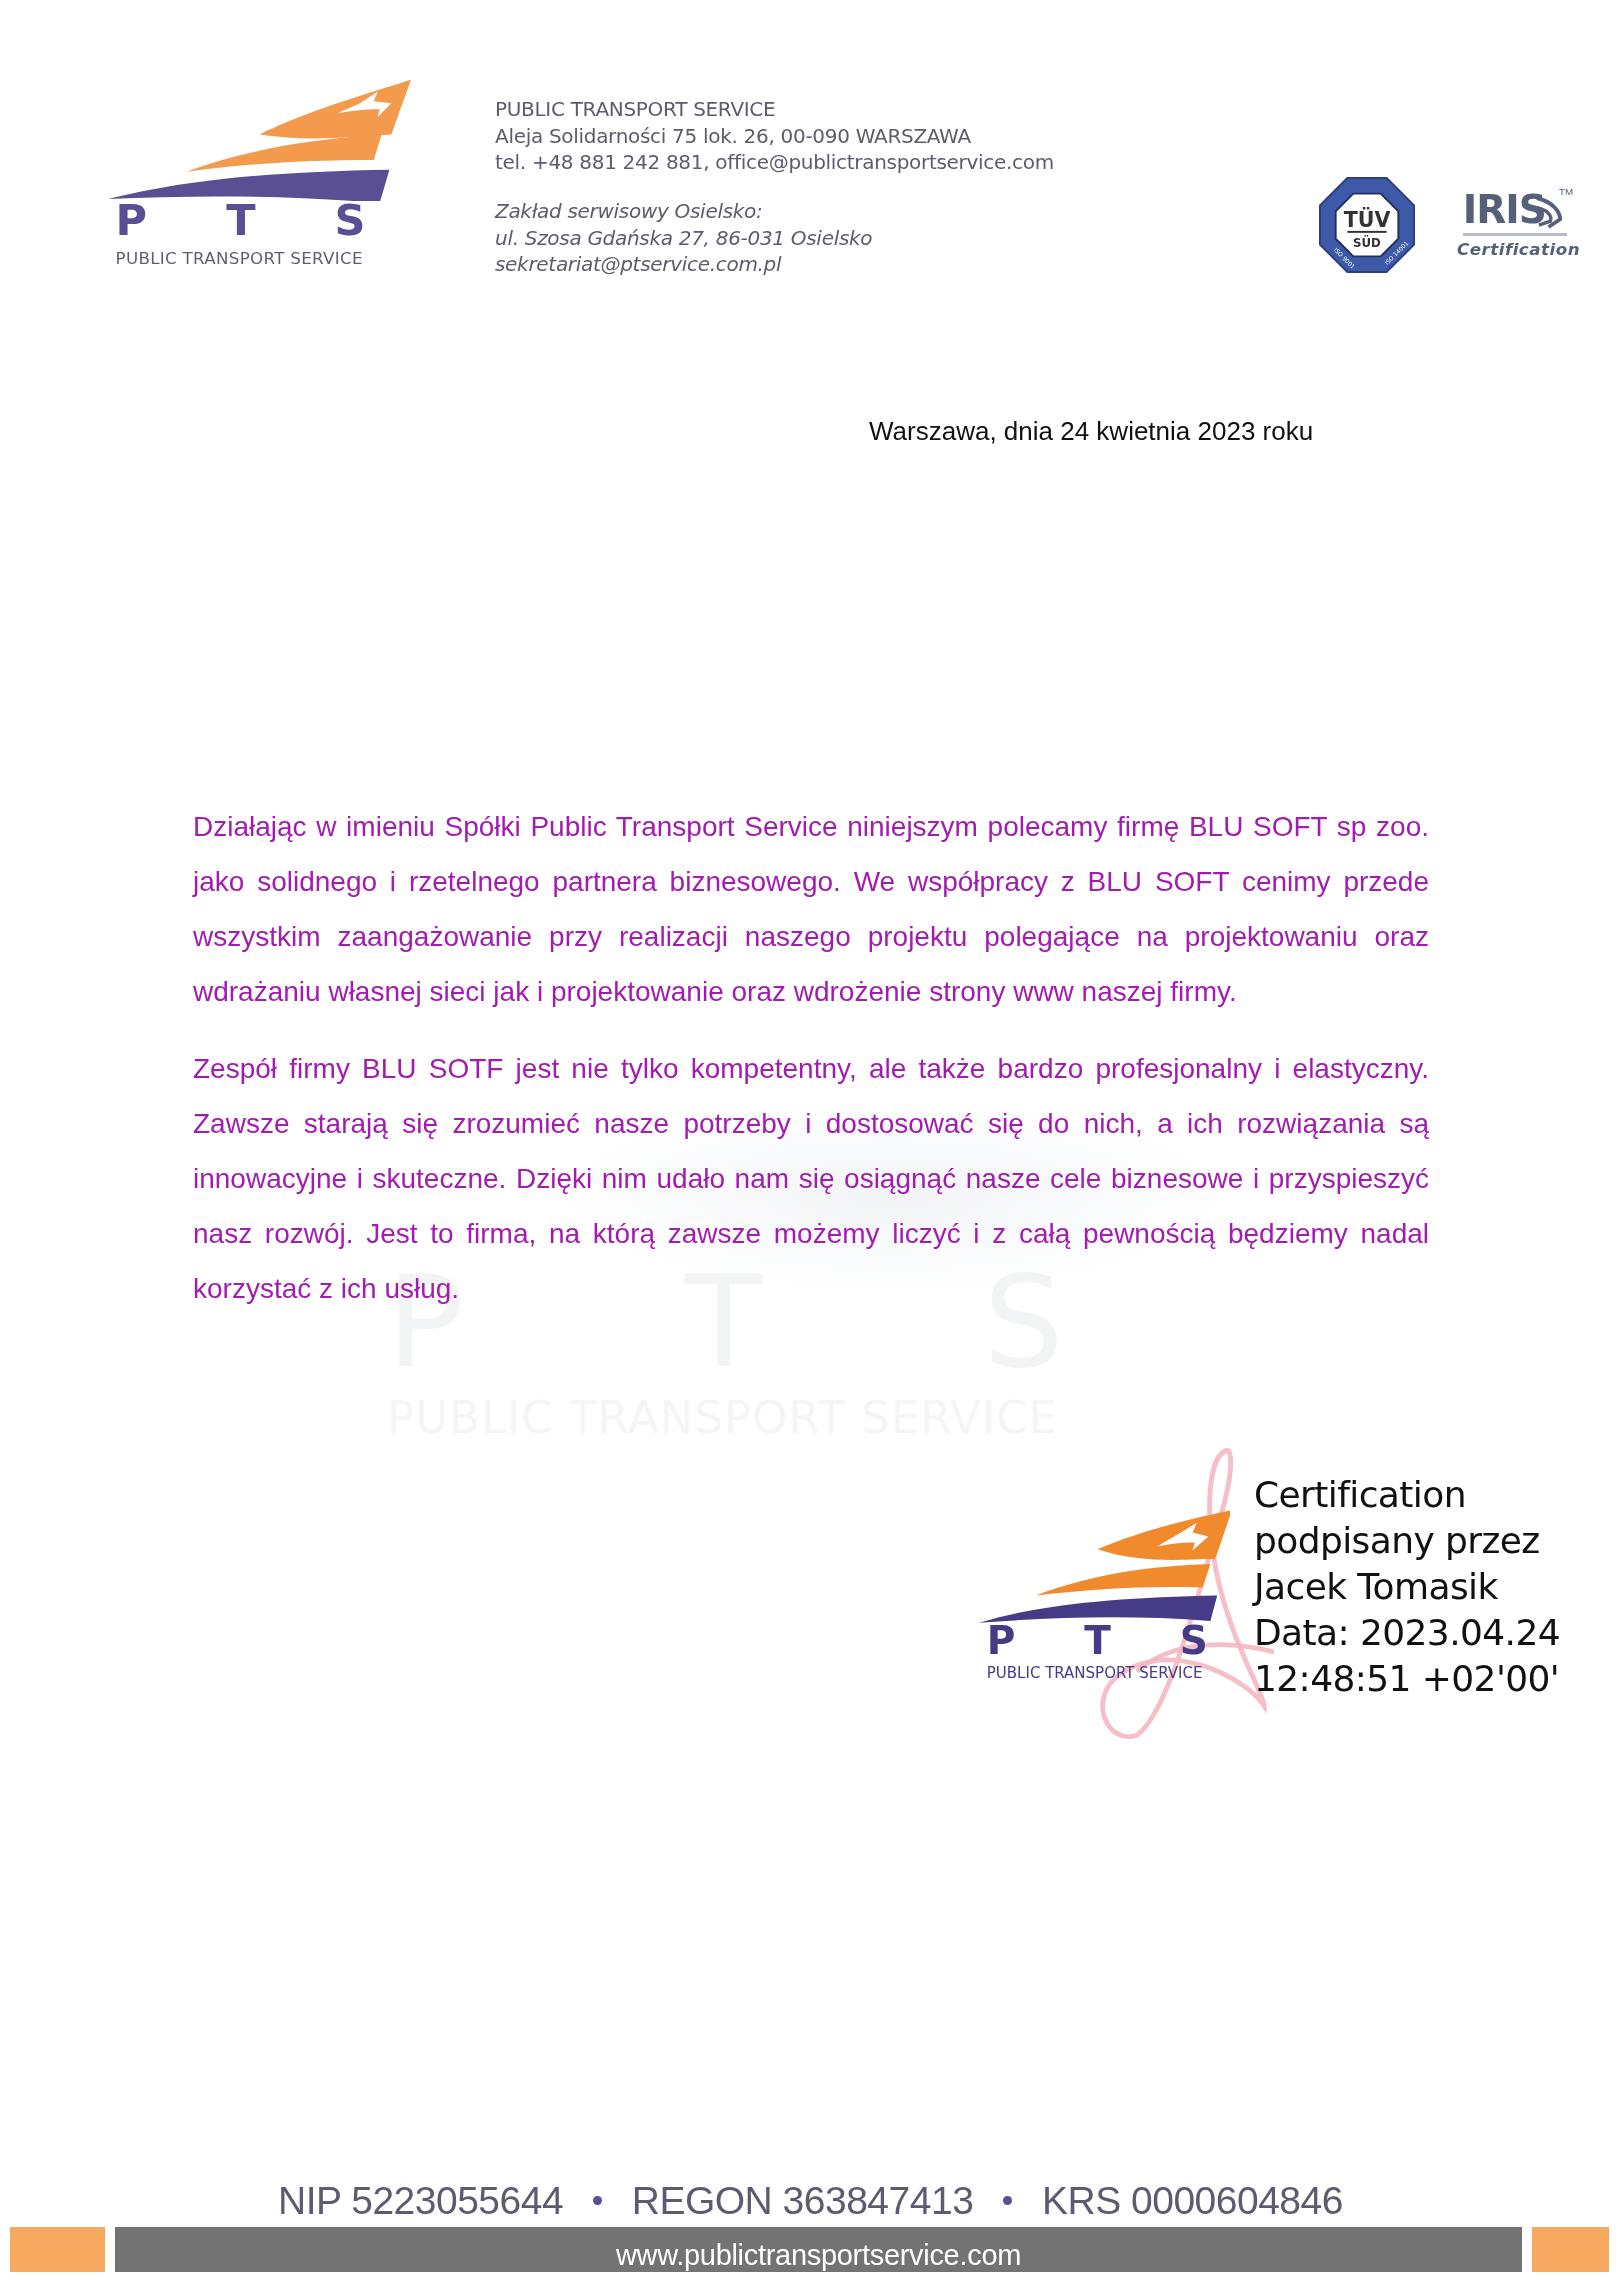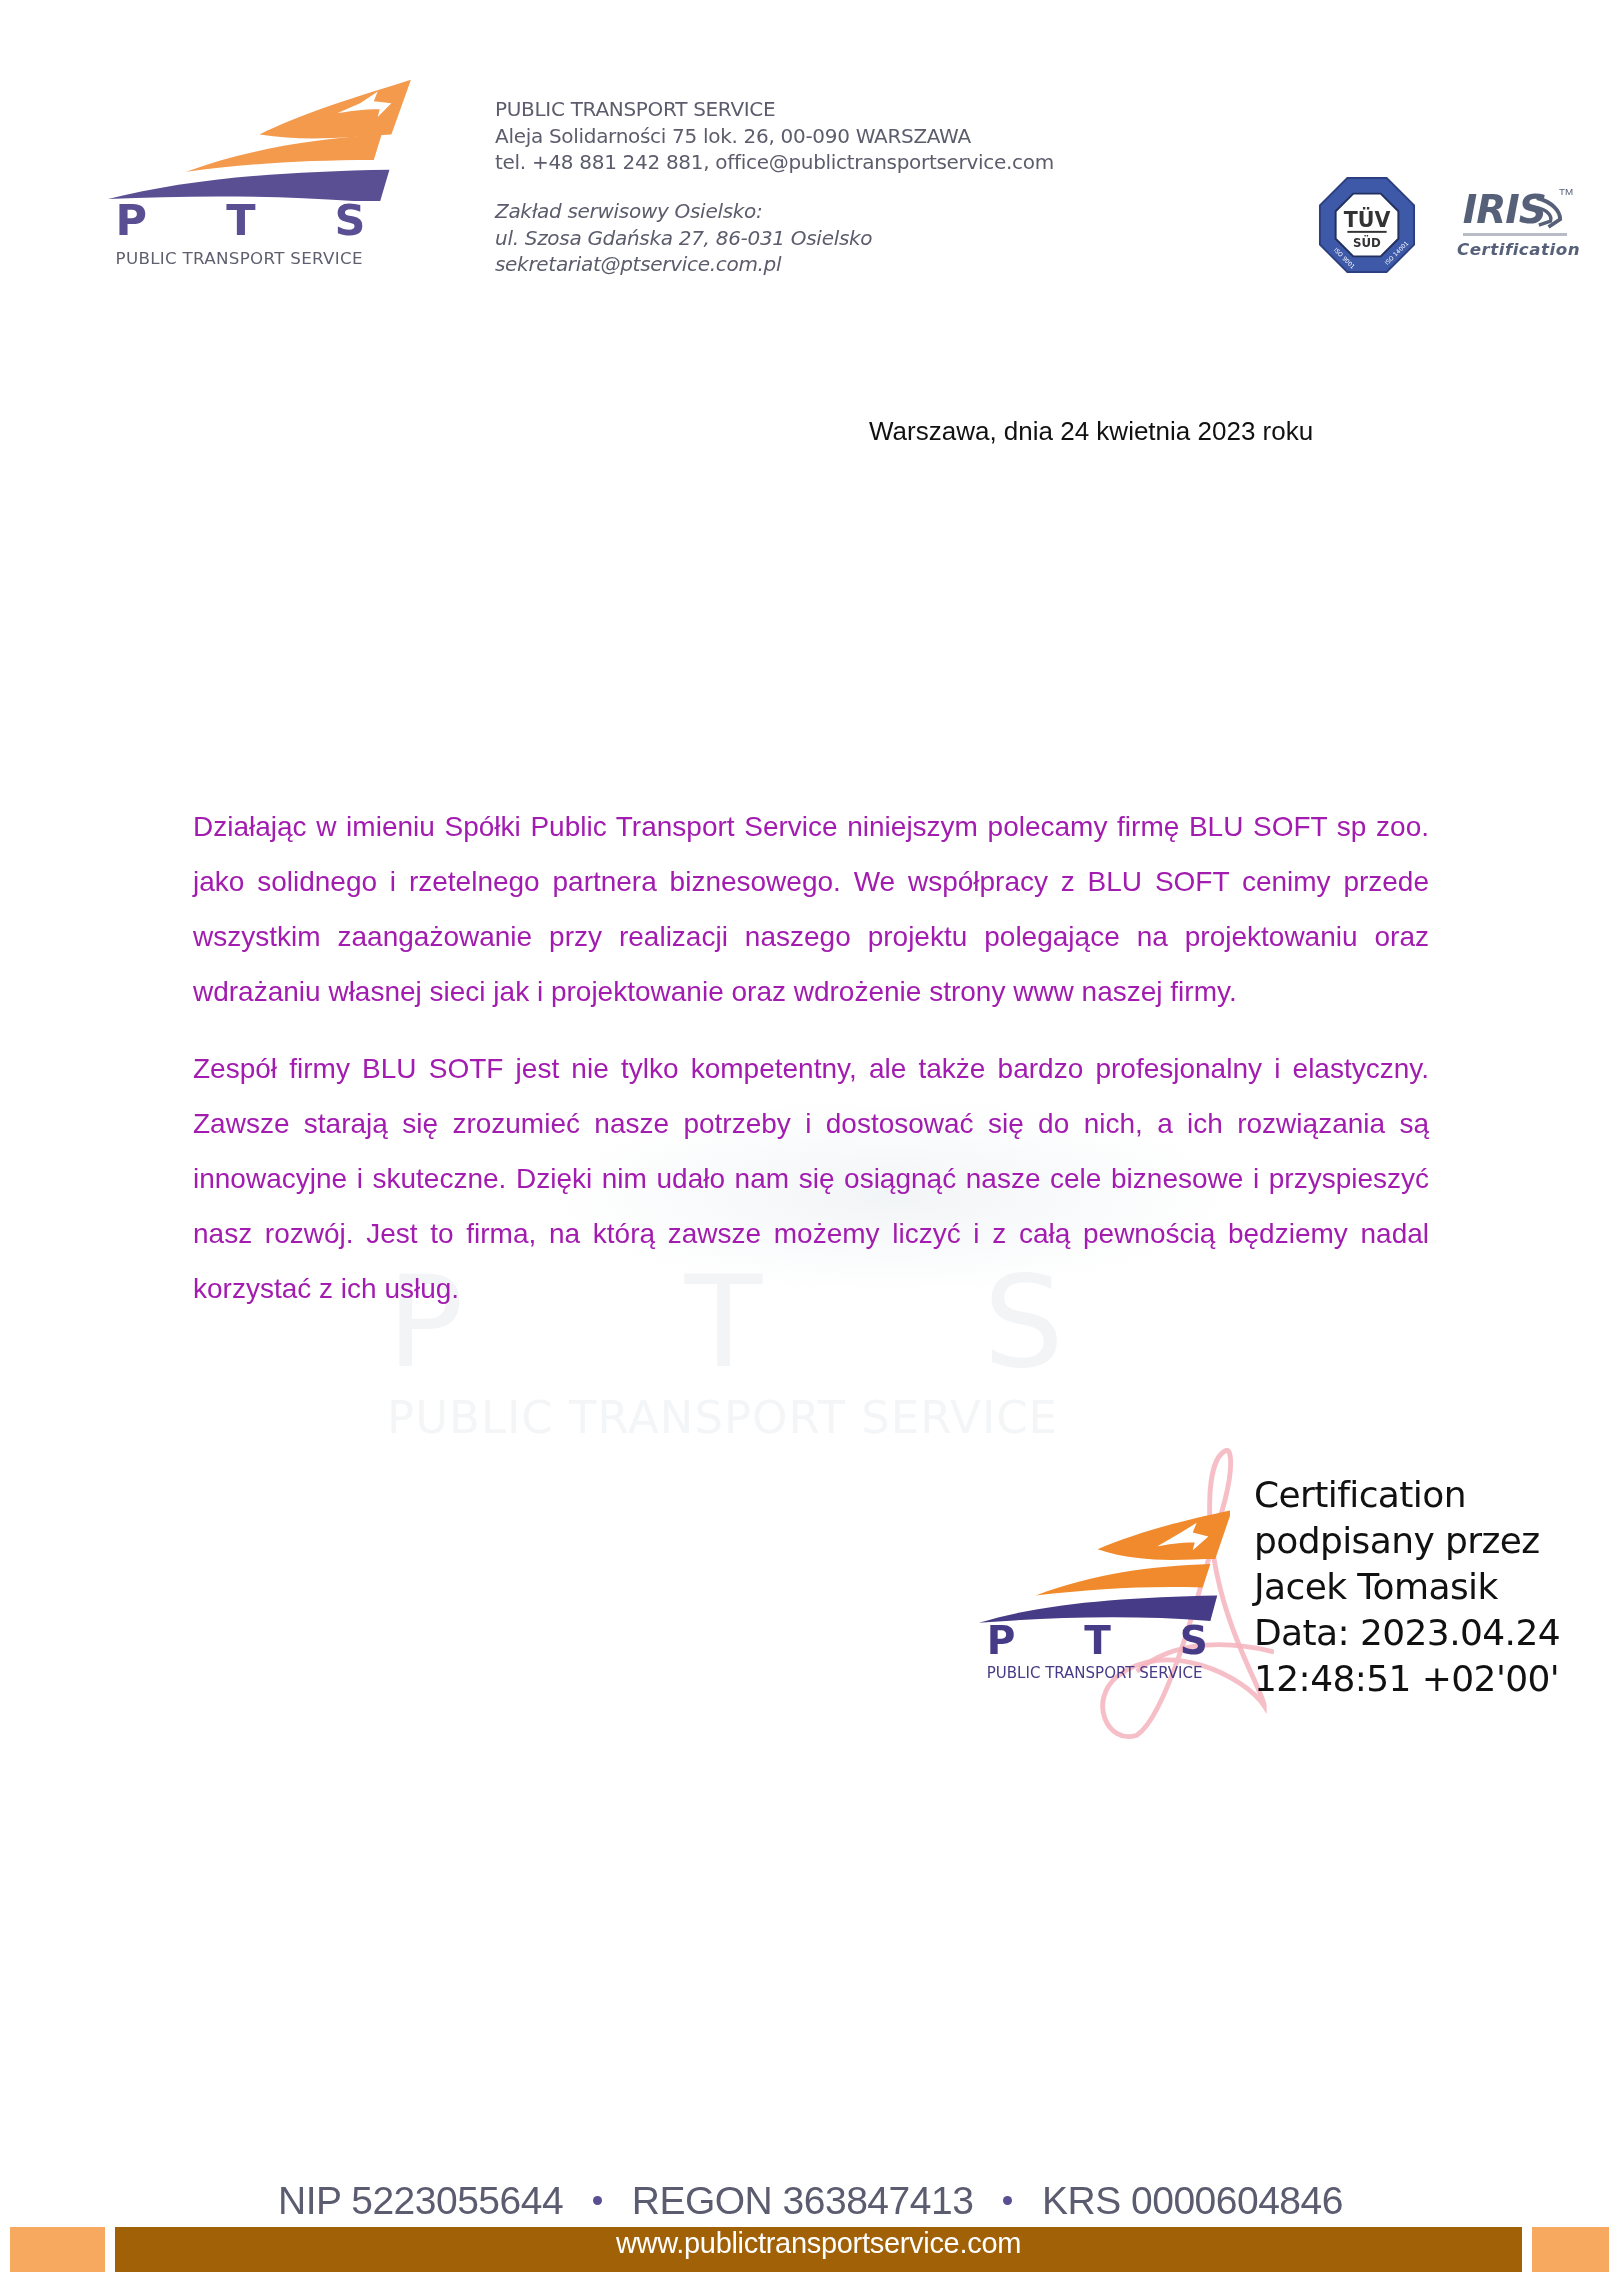--- a/index.html
+++ b/index.html
@@ -19,21 +19,21 @@
   #hdr-logo .logo-sub { left: 17.6px; top: 174px; font-size: 16.7px; color: #5f5f6f; letter-spacing: 0.3px; }
 
   
   .hdr-addr { position: absolute; left: 495px; color: #5c5c6c; font-size: 20px; line-height: 26.5px; white-space: nowrap; font-family: "DejaVu Sans", sans-serif; letter-spacing: -0.3px; }
   #addr-main { top: 96px; }
   #addr-branch { top: 198px; font-style: italic; }
 
   
   #tuv { left: 1318px; top: 176px; width: 98px; height: 98px; }
   #iris { left: 1451px; top: 186px; width: 127px; height: 78px; }
-  #iris .iris-word { position: absolute; left: 11.8px; top: 3.9px; font-family: "DejaVu Sans", sans-serif; font-weight: bold; font-style: italic; font-size: 39px; color: #566079; letter-spacing: -1px; line-height: 1; }
+  #iris .iris-word { position: absolute; left: 11.8px; top: 3.9px; font-family: "DejaVu Sans", sans-serif; font-weight: bold; font-size: 39px; color: #566079; letter-spacing: -1px; line-height: 1; }
   #iris .iris-cert { position: absolute; left: 5.9px; top: 53px; font-family: "DejaVu Sans", sans-serif; font-style: italic; font-weight: bold; font-size: 16.7px; color: #566079; letter-spacing: 0.5px; }
   #iris .iris-line { position: absolute; left: 11.8px; top: 47px; width: 104px; height: 2.9px; background: #b7bcc6; }
   #iris .iris-tm { position: absolute; left: 108px; top: 0px; font-size: 9.8px; color: #566079; }
 
   
   #date-line { left: 869px; top: 416px; font-size: 26px; color: #111; white-space: nowrap; font-family: "Liberation Sans", sans-serif; }
 
   
   #watermark { left: 387px; top: 1259px; width: 765px; height: 186px; }
   #watermark .wm-letters { position: absolute; left: 0; top: 0; width: 765px; display: flex; justify-content: space-between; font-family: "DejaVu Sans", sans-serif; font-size: 127px; line-height: 1; color: #f2f4f6; padding: 0 88px 0 0; }
@@ -50,21 +50,21 @@
   #sig-logo .logo-letters { left: 11.8px; top: 116px; width: 221px; font-size: 39px; color: #463b86; line-height: 1; }
   #sig-logo .logo-sub { left: 11.8px; top: 159px; font-size: 15px; color: #463b86; }
   #acrobat { left: 1078px; top: 1441px; width: 196px; height: 314px; }
   #sig-text { left: 1254px; top: 1472px; font-size: 36px; line-height: 46px; color: #111; font-family: "DejaVu Sans", sans-serif; letter-spacing: -0.6px; white-space: nowrap; }
 
   
   #footer-ids { left: 0; width: 1621px; top: 2179px; text-align: center; font-size: 39px; color: #5c5c70; font-family: "Liberation Sans", sans-serif; letter-spacing: -0.5px; white-space: nowrap; }
   #footer-ids .dot { display: inline-block; width: 8.8px; height: 8.8px; background: #5b4f93; border-radius: 50%; margin: 0 19.6px 5.9px 19.6px; vertical-align: middle; }
   .bar { position: absolute; top: 2227px; height: 45px; }
   #bar-left { left: 9.8px; width: 95px; background: #f8a960; }
-  #bar-mid { left: 115px; width: 1407px; background: #a16207; display: flex; align-items: flex-start; justify-content: center; }
+  #bar-mid { left: 115px; width: 1407px; background: #737373; display: flex; align-items: flex-end; justify-content: center; }
   #bar-right { left: 1532px; width: 77px; background: #f8a960; }
   #bar-mid span { color: #ffffff; font-size: 29px; font-family: "Liberation Sans", sans-serif; letter-spacing: -0.3px; }
 </style>
 </head>
 <body>
 
 <div class="logo" id="hdr-logo">
   <svg width="323" height="127" viewBox="0 0 330 130">
 
     <path d="M165 62 C205 42 250 28 320 6 L300 62 C260 64 215 70 165 62 Z" fill="#f39a4d"></path>

